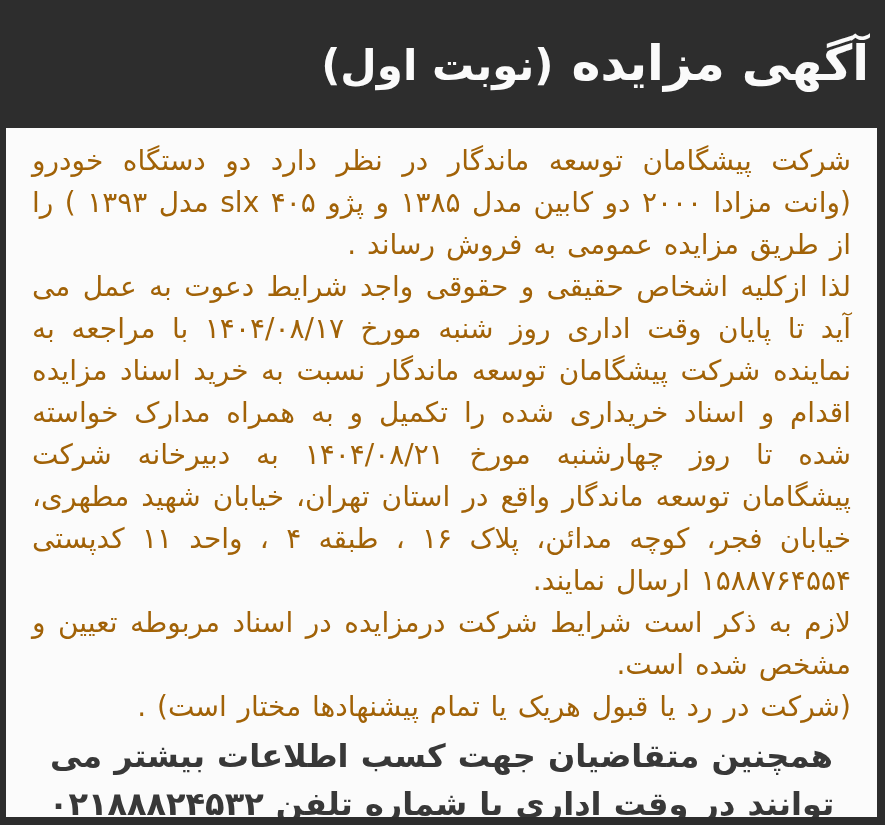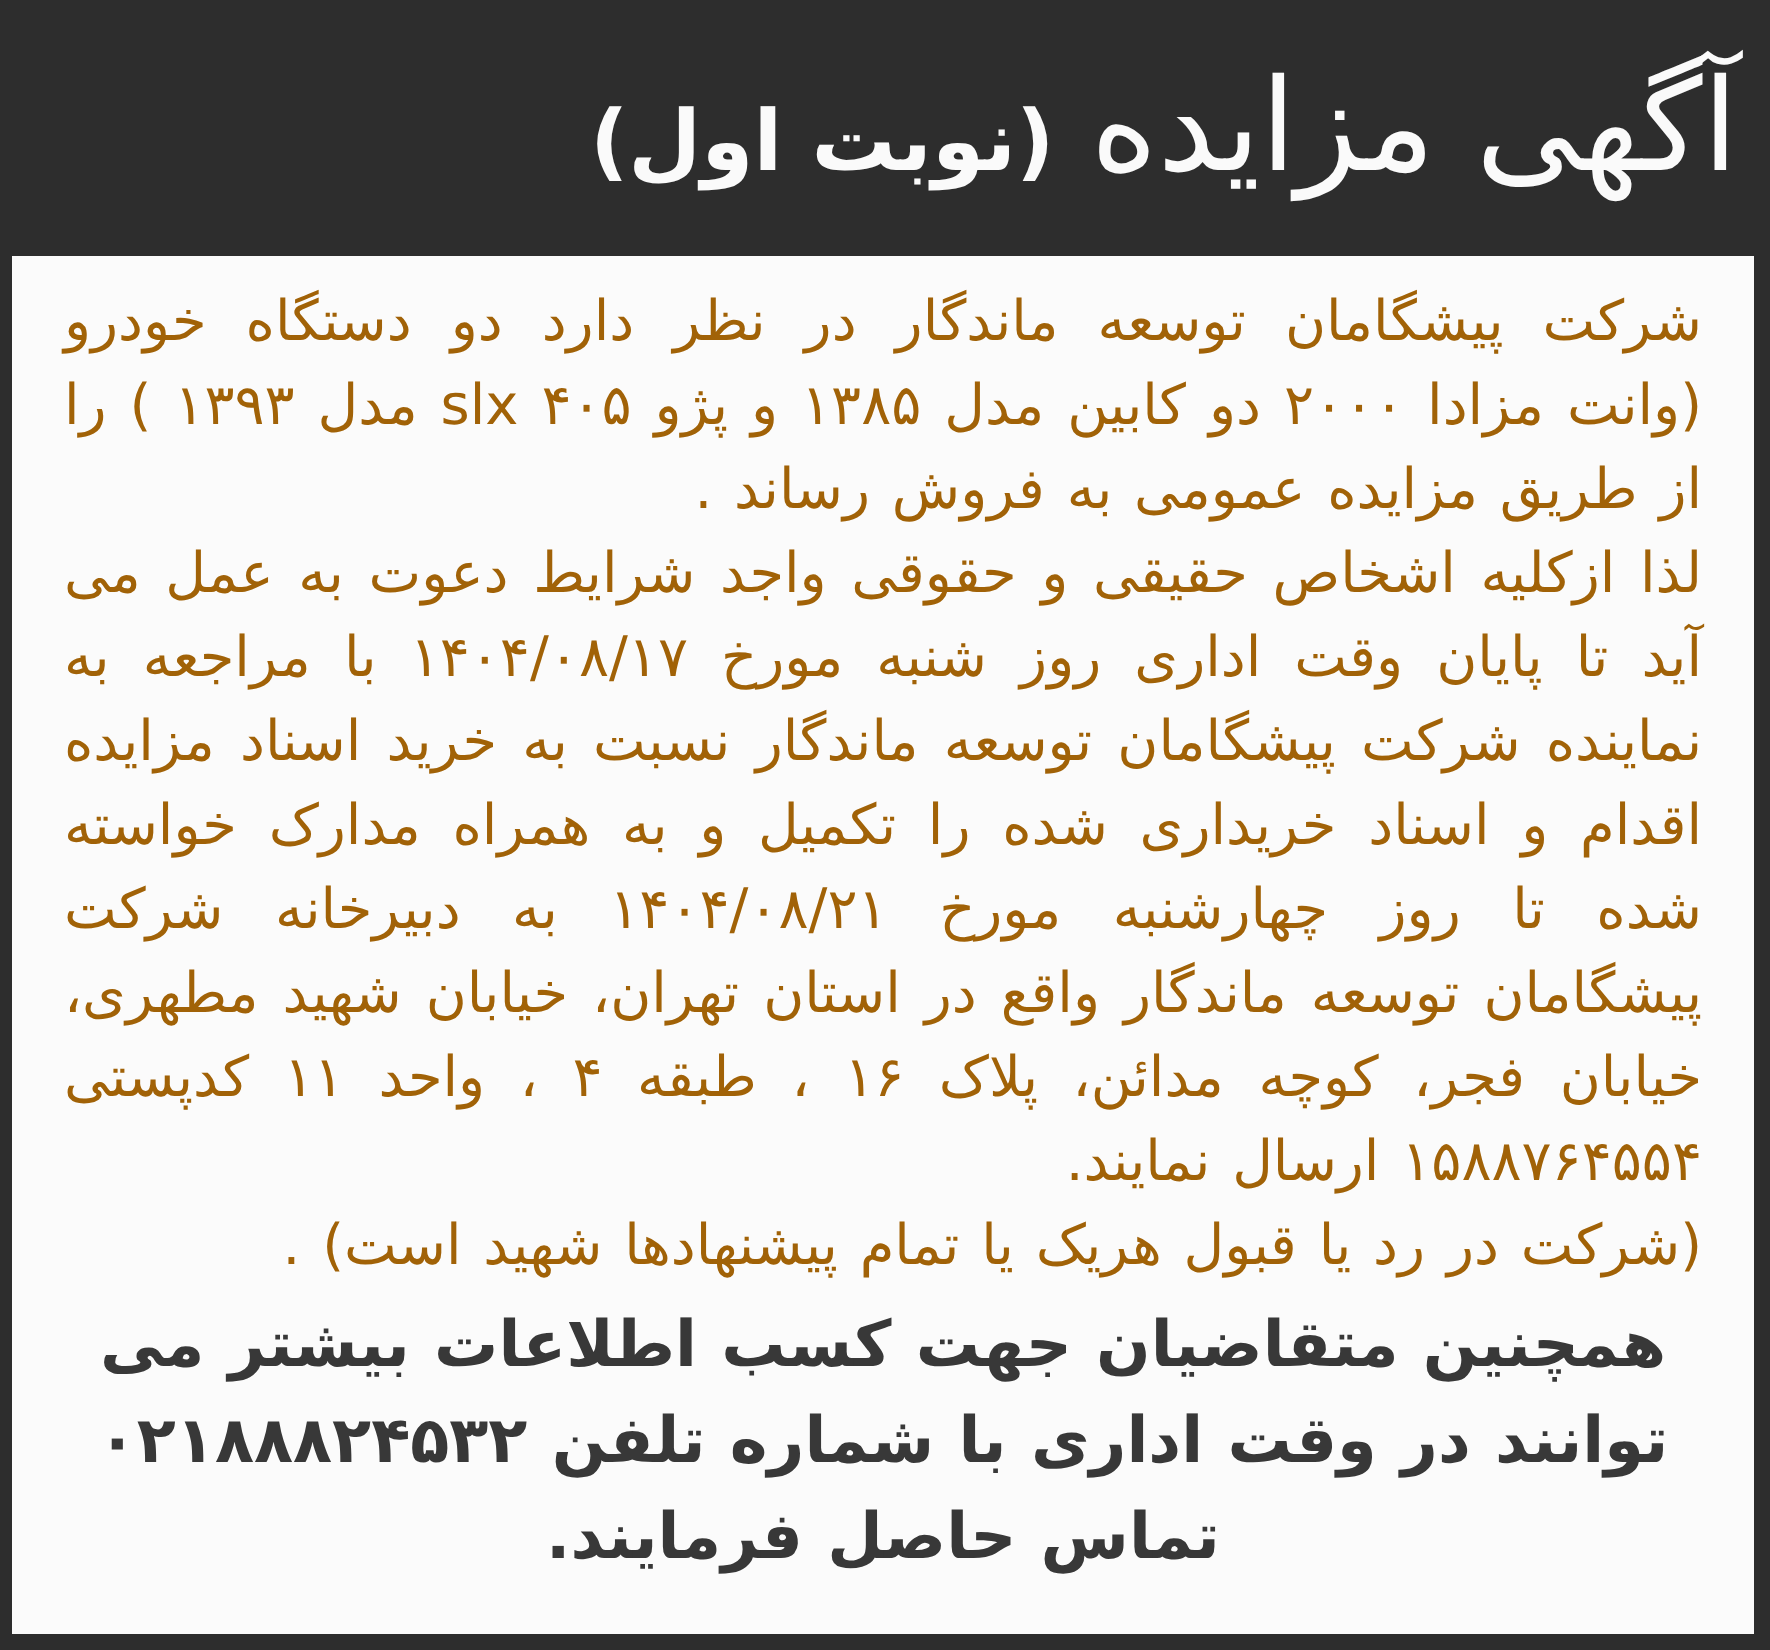--- a/index.html
+++ b/index.html
@@ -23,22 +23,22 @@
     direction: rtl;
     display: flex;
     align-items: baseline;
     justify-content: flex-start;
     padding: 0 16px 0 0;
     box-sizing: border-box;
     color: #fafafa;
     white-space: nowrap;
   }
   .ad-title {
-    font-size: 64px;
-    font-weight: normal;
+    font-size: 49px;
+    font-weight: bold;
     line-height: 128px;
     letter-spacing: 1px;
   }
   .ad-subtitle {
     font-size: 42px;
     font-weight: bold;
     margin-right: 18px;
     line-height: 128px;
   }
   
@@ -79,17 +79,18 @@
 <div class="ad" dir="rtl">
 
   <div class="ad-header">
     <span class="ad-title">آگهی مزایده</span>
     <span class="ad-subtitle">(نوبت اول)</span>
   </div>
 
   <div class="ad-card">
     <p>شرکت پیشگامان توسعه ماندگار در نظر دارد دو دستگاه خودرو (وانت مزادا ۲۰۰۰ دو کابین مدل ۱۳۸۵ و پژو ۴۰۵ slx مدل ۱۳۹۳ ) را از طریق مزایده عمومی به فروش رساند .</p>
     <p>لذا ازکلیه اشخاص حقیقی و حقوقی واجد شرایط دعوت به عمل می آید تا پایان وقت اداری روز شنبه مورخ ۱۴۰۴/۰۸/۱۷ با مراجعه به نماینده شرکت پیشگامان توسعه ماندگار نسبت به خرید اسناد مزایده اقدام و اسناد خریداری شده را تکمیل و به همراه مدارک خواسته شده تا روز چهارشنبه مورخ ۱۴۰۴/۰۸/۲۱ به دبیرخانه شرکت پیشگامان توسعه ماندگار واقع در استان تهران، خیابان شهید مطهری، خیابان فجر، کوچه مدائن، پلاک ۱۶ ، طبقه ۴ ، واحد ۱۱ کدپستی ۱۵۸۸۷۶۴۵۵۴ ارسال نمایند.</p>
-    <p>(شرکت در رد یا قبول هریک یا تمام پیشنهادها شهید است) .</p>
+    <p>لازم به ذکر است شرایط شرکت درمزایده در اسناد مربوطه تعیین و مشخص شده است.</p>
+    <p>(شرکت در رد یا قبول هریک یا تمام پیشنهادها مختار است) .</p>
     <p class="contact">همچنین متقاضیان جهت کسب اطلاعات بیشتر می توانند در وقت اداری با شماره تلفن ۰۲۱۸۸۸۲۴۵۳۲ تماس حاصل فرمایند.</p>
   </div>
 
 </div>
 
 </body></html>

